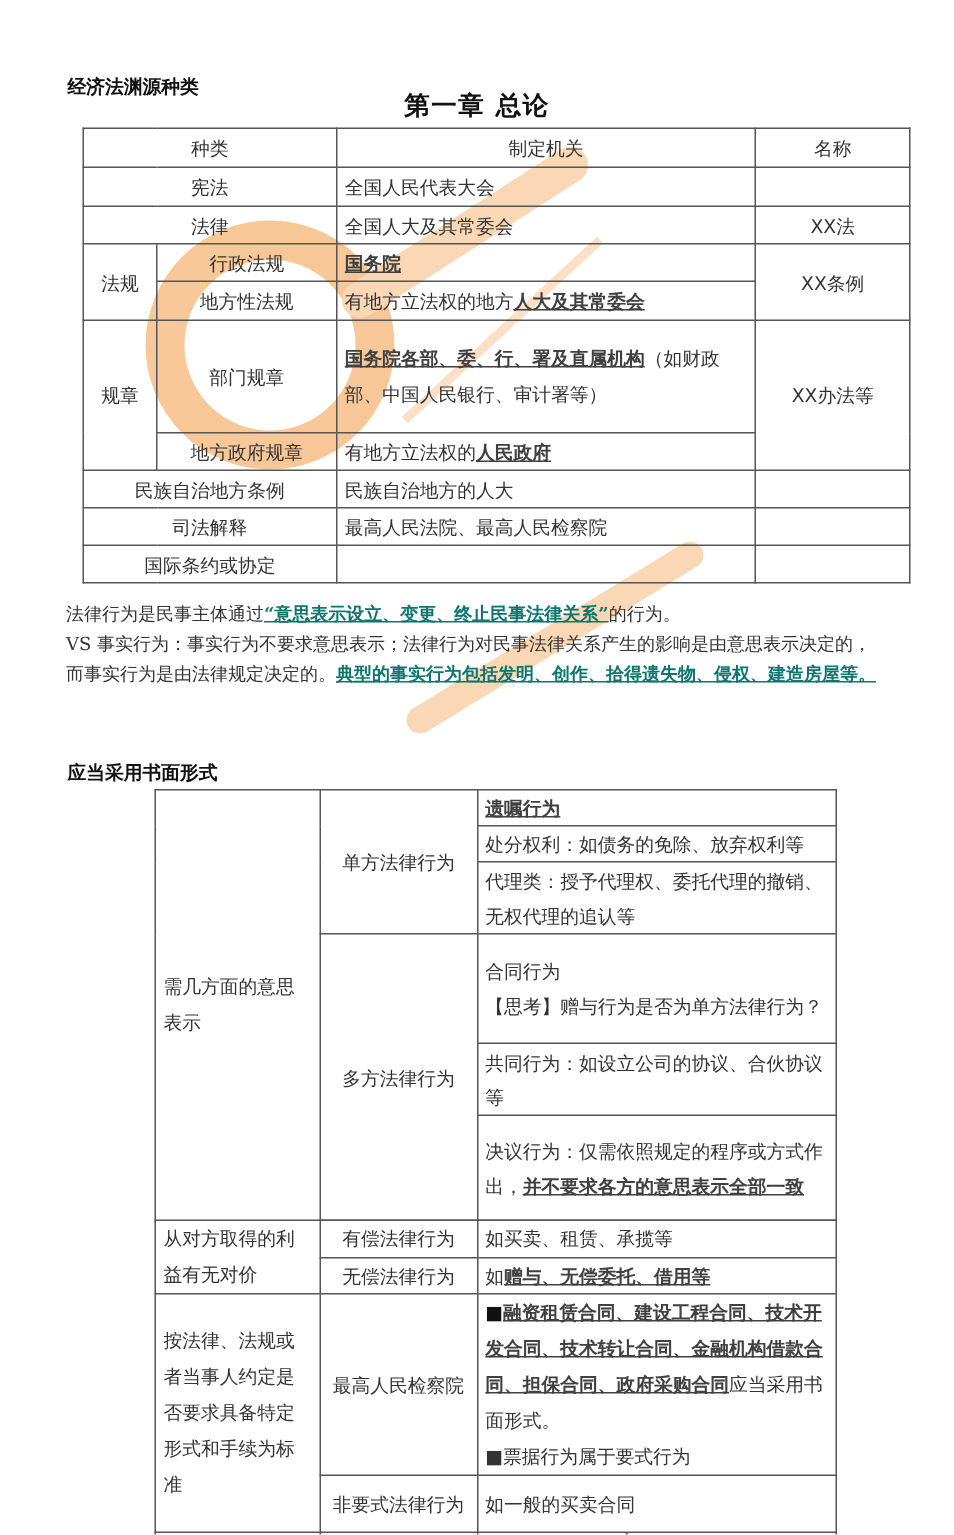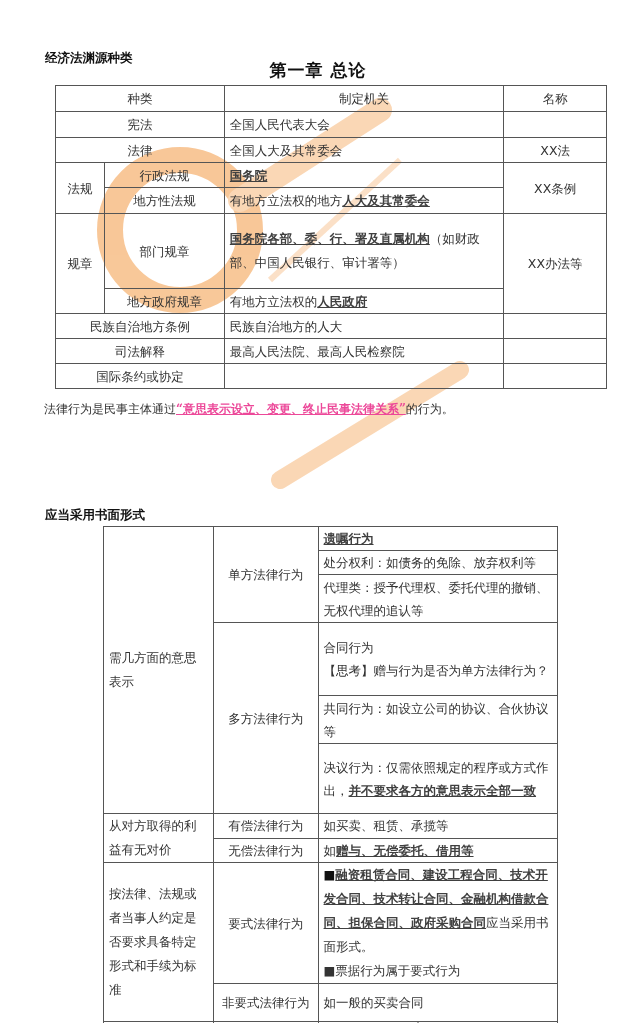--- a/index.html
+++ b/index.html
@@ -7,21 +7,21 @@
          font-family:"DejaVu Sans","Liberation Sans",sans-serif; color:#333; }
   .title { position:absolute; left:0; width:636px; top:14px; text-align:center;
            font-size:17px; font-weight:bold; color:#111; letter-spacing:1px;margin-top:45px; }
   .section { position:absolute; font-size:12.5px; font-weight:bold; color:#111; }
   table { border-collapse:collapse; position:absolute; font-size:12.5px; color:#333; }
   td { border:1px solid #555; padding:0 5px; vertical-align:middle; line-height:23px; }
   td.c { text-align:center; }
   .hl { color:#404040; font-weight:bold; text-decoration:underline; }
   .para { position:absolute; left:44px; width:540px; font-family:"DejaVu Serif","Liberation Serif",serif;
           font-size:12px; line-height:20px; color:#333; }
-  .para .hl { color:#ec4899; }
+  .para .hl { color:#0f766e; }
   .watermark { position:absolute; pointer-events:none; }
 </style>
 </head>
 <body>
 
 <svg class="watermark" style="left:40px;top:40px;" width="560" height="460" viewBox="0 0 560 460">
   <g opacity="0.55">
     <circle cx="140" cy="190" r="70" fill="none" stroke="#f39a45" stroke-width="26"></circle>
     <path d="M200 160 L340 70" stroke="#f6b77a" stroke-width="24" stroke-linecap="round"></path>
     <path d="M230 240 L360 120" stroke="#f8c89a" stroke-width="6"></path>
@@ -88,20 +88,21 @@
   <tr style="height:25px">
     <td class="c" colspan="2">国际条约或协定</td>
     <td></td>
     <td></td>
   </tr>
 </tbody>
   </table>
 
 <div class="para" style="top:399px;">
   <div><span>法律行为是民事主体通过</span><span class="hl">“意思表示设立、变更、终止民事法律关系”</span><span>的行为。</span></div>
+  <div><span>VS 事实行为：事实行为不要求意思表示；法律行为对民事法律关系产生的影响是由意思表示决定的，而事实行为是由法律规定决定的。</span><span class="hl">典型的事实行为包括发明、创作、拾得遗失物、侵权、建造房屋等。</span></div>
 </div>
 
 <div class="section" style="left:45px;top:507px;">应当采用书面形式</div>
 
 <table style="left:103px;top:526px;width:455px;">
   <colgroup>
       <col style="width:110px">
       <col style="width:105px">
       <col style="width:240px">
     </colgroup>
@@ -135,21 +136,21 @@
     <td rowspan="2" style="line-height:24px">从对方取得的利益有无对价</td>
     <td class="c">有偿法律行为</td>
     <td>如买卖、租赁、承揽等</td>
   </tr>
   <tr style="height:24px">
     <td class="c">无偿法律行为</td>
     <td><span>如</span><span class="hl">赠与、无偿委托、借用等</span></td>
   </tr>
   <tr style="height:120px">
     <td rowspan="2" style="line-height:24px">按法律、法规或者当事人约定是否要求具备特定形式和手续为标准</td>
-    <td class="c">要式法律行为</td>
+    <td class="c">最高人民检察院</td>
     <td style="line-height:24px"><span style="color:#111">■</span><span class="hl">融资租赁合同、建设工程合同、技术开发合同、技术转让合同、金融机构借款合同、担保合同、政府采购合同</span><span>应当采用书面形式。</span><div>■票据行为属于要式行为</div></td>
   </tr>
   <tr style="height:38px">
     <td class="c">非要式法律行为</td>
     <td>如一般的买卖合同</td>
   </tr>
   <tr style="height:30px">
     <td></td>
     <td></td>
     <td style="background:linear-gradient(to right, transparent 99px, #555 99px, #555 100px, transparent 100px);"></td>

